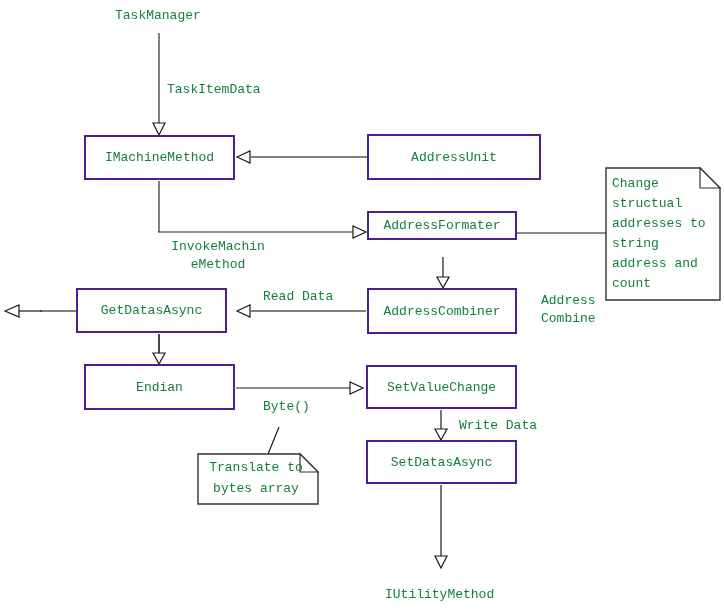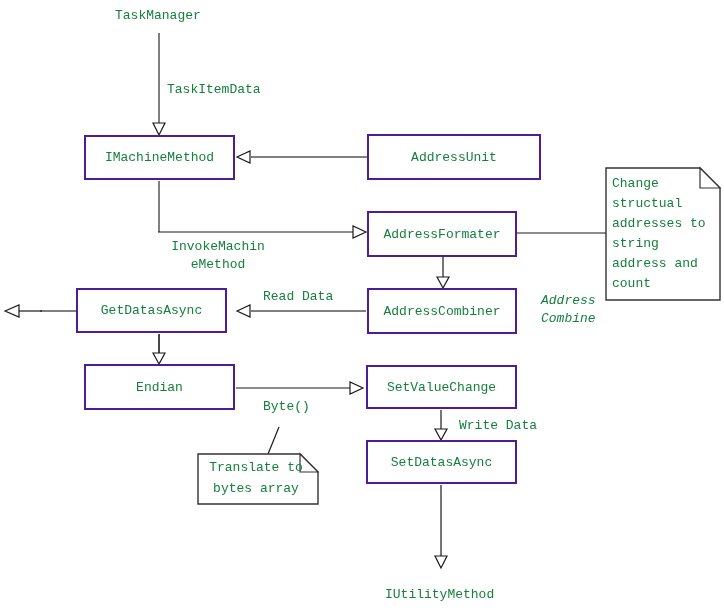--- a/index.html
+++ b/index.html
@@ -117,42 +117,42 @@
   </svg>
 
   <div class="floatlabel" style="left:115px;top:7px;">TaskManager</div>
 
   <div class="floatlabel" style="left:385px;top:586px;">IUtilityMethod</div>
 
   <div class="node" style="left:84px;top:135px;width:151px;height:45px;">IMachineMethod</div>
 
   <div class="node" style="left:367px;top:134px;width:174px;height:46px;">AddressUnit</div>
 
-  <div class="node" style="left:367px;top:211px;width:150px;height:46px;">AddressFormater</div>
+  <div class="node" style="left:367px;top:211px;width:150px;height:29px;">AddressFormater</div>
 
   <div class="node" style="left:367px;top:288px;width:150px;height:46px;">AddressCombiner</div>
 
   <div class="node" style="left:76px;top:288px;width:151px;height:45px;">GetDatasAsync</div>
 
   <div class="node" style="left:84px;top:364px;width:151px;height:46px;">Endian</div>
 
   <div class="node" style="left:366px;top:365px;width:151px;height:44px;">SetValueChange</div>
 
   <div class="node" style="left:366px;top:440px;width:151px;height:44px;">SetDatasAsync</div>
 
   <div class="floatlabel" style="left:167px;top:81px;">TaskItemData</div>
 
   <div class="floatlabel centered" style="left:168px;top:238px;width:100px;">
     <div>InvokeMachin</div>
     <div>eMethod</div>
   </div>
 
   <div class="floatlabel" style="left:263px;top:288px;">Read Data</div>
 
-  <div class="floatlabel" style="left:541px;top:292px;font-style:italic;">
+  <div class="floatlabel" style="left:541px;top:292px;">
     <div>Address</div>
     <div>Combine</div>
   </div>
 
   <div class="floatlabel" style="left:263px;top:398px;">Byte()</div>
 
   <div class="floatlabel" style="left:459px;top:417px;">Write Data</div>
 
   <div class="notetext" style="left:612px;top:174px;width:104px;">
     <div>Change</div>

